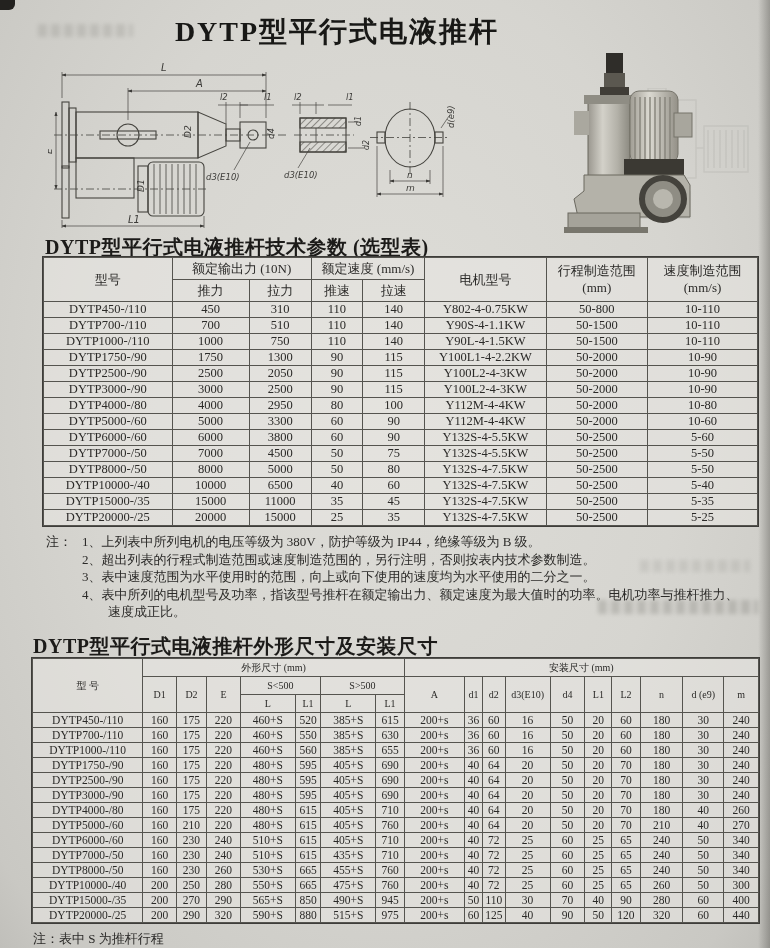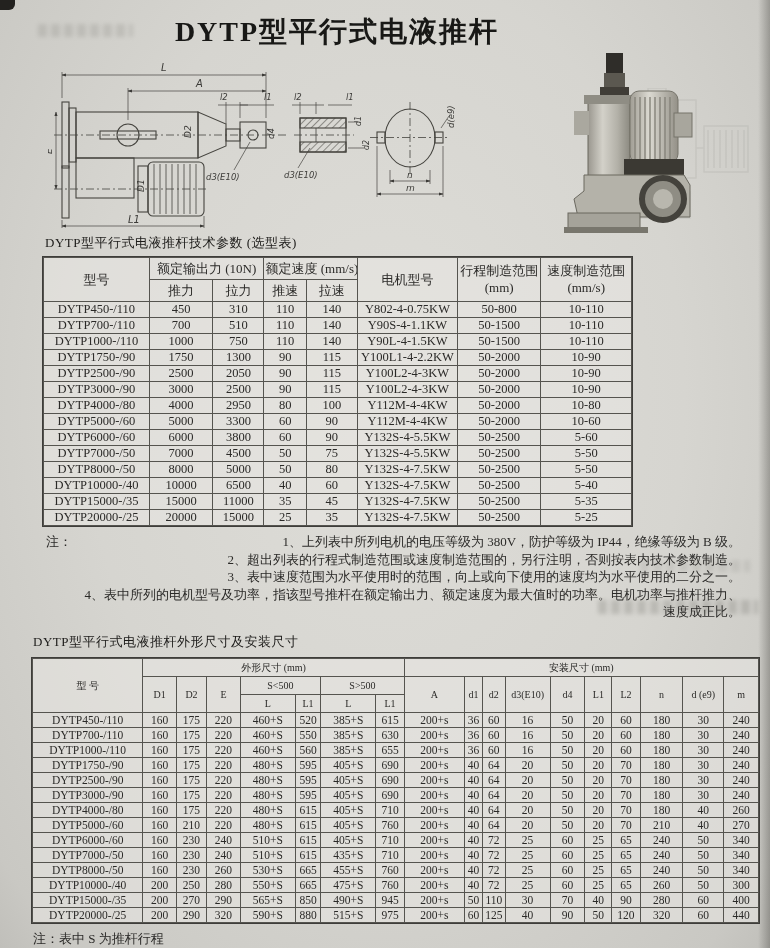--- a/index.html
+++ b/index.html
@@ -13,45 +13,45 @@
     background:linear-gradient(to right, rgba(0,0,0,0), rgba(70,69,64,.38));}
   .smudge{position:absolute;filter:blur(2px);opacity:.22;
     background:repeating-linear-gradient(90deg,#7d7c76 0 9px,transparent 9px 13px);}
   .smudge1{left:38px;top:24px;width:95px;height:13px;}
   .smudge2{left:598px;top:600px;width:160px;height:14px;opacity:.3;}
   .smudge3{left:640px;top:560px;width:110px;height:12px;opacity:.16;}
   .ghost{position:absolute;opacity:.5;filter:blur(.6px);}
   
   .title{position:absolute;left:0;top:13px;width:674px;text-align:center;
     font-size:28px;font-weight:bold;letter-spacing:2px;color:#181816;}
-  .section-heading{position:absolute;font-size:13px;font-weight:normal;color:#1c1b19;letter-spacing:.5px;}
+  .section-heading{position:absolute;font-size:20px;font-weight:bold;color:#1c1b19;letter-spacing:.5px;}
   .heading1{left:45px;top:234px;}
   .heading2{left:33px;top:633px;}
   
   .drawing{position:absolute;left:48px;top:58px;}
   .photo{position:absolute;left:518px;top:53px;}
   .drawing svg text{font-family:"DejaVu Sans","Liberation Sans",sans-serif;font-style:italic;fill:#3c3b38;}
   
   table{border-collapse:collapse;table-layout:fixed;background:rgba(233,232,227,.55);}
   th,td{border:1px solid #55544f;text-align:center;vertical-align:middle;
     font-family:"Liberation Serif","DejaVu Serif",serif;color:#2b2a28;
     padding:0 1px;overflow:hidden;white-space:nowrap;}
-  .spec-table{position:absolute;left:43px;top:257px;width:589px;
+  .spec-table{position:absolute;left:43px;top:257px;width:715px;
     box-shadow:0 0 0 1px #3e3d3a;}
   .spec-table th{font-size:13px;font-weight:normal;height:21px;}
   .spec-table td{font-size:12.5px;height:15px;}
   .dim-table{position:absolute;left:32px;top:658px;width:727px;
     box-shadow:0 0 0 1px #3e3d3a;}
   .dim-table th{font-size:10px;font-weight:normal;height:17px;}
   .dim-table td{font-size:11.5px;height:14px;}
   .hdr2line div{line-height:1.25;text-align:center;}
   
   .notes{position:absolute;left:46px;top:533px;width:695px;font-size:13px;line-height:17.5px;color:#2b2a28;}
   .notes-label{position:absolute;left:0;top:0;}
-  .notes-items{margin-left:36px;text-align:right;}
+  .notes-items{margin-left:36px;}
   .note-item{padding-left:2em;text-indent:-2em;}
   .footer-note{position:absolute;left:33px;top:930px;font-size:13px;color:#2b2a28;}
 </style>
 </head>
 <body>
 
 <div class="page">
 
   <div class="corner-mark"></div>
   <div class="smudge smudge1"></div>

